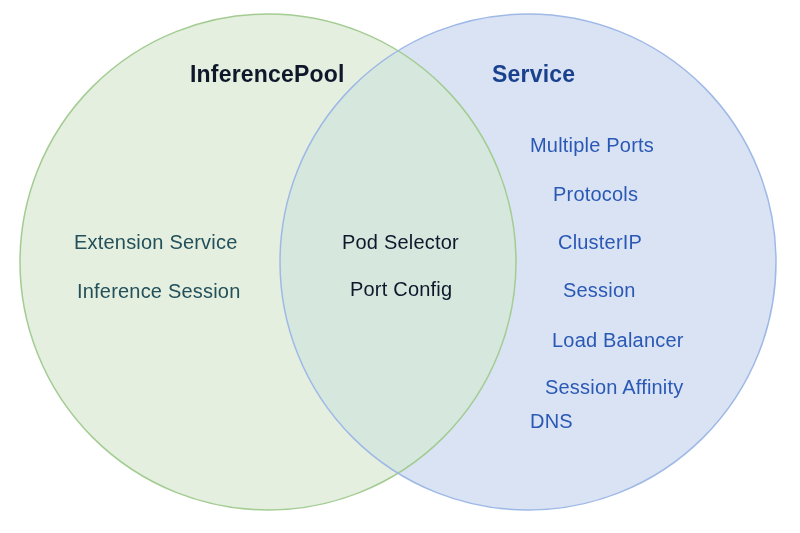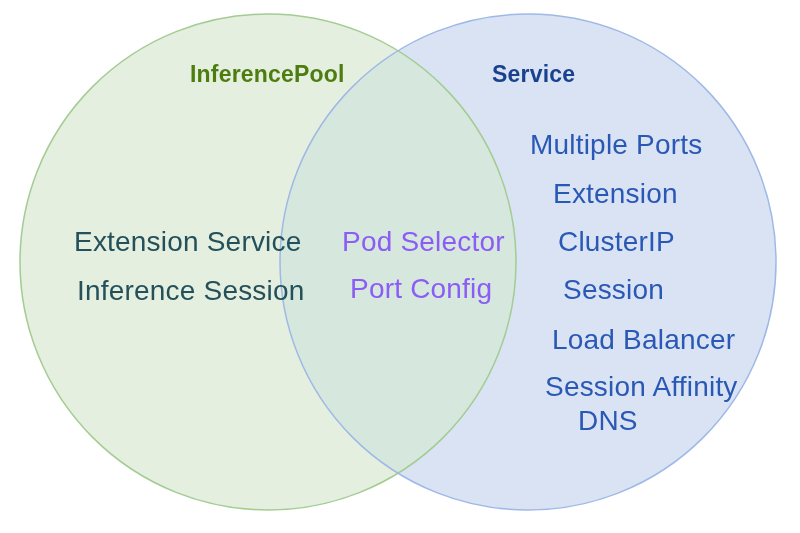--- a/index.html
+++ b/index.html
@@ -16,49 +16,49 @@
   }
   #venn-canvas {
     position: absolute;
     top: 0;
     left: 0;
   }
   .label {
     position: absolute;
     white-space: nowrap;
     transform: translateY(-50%);
-    font-size: 28px;
+    font-size: 20px;
     line-height: 1;
     letter-spacing: 0.2px;
   }
   .circle-title {
     font-size: 23px;
     font-weight: bold;
     letter-spacing: 0.2px;
   }
-  .left-title   { color: #4d7c0f; }
+  .left-title   { color: #0f172a; }
   .left-item    { color: #23505a; }
-  .overlap-item { color: #8b5cf6; }
+  .overlap-item { color: #0f172a; }
   .right-title  { color: #19418e; }
   .right-item   { color: #2a58b5; }
 
   
   .pos-title-left        { left: 190px; top: 74px;  }
   .pos-title-right       { left: 492px; top: 74px;  }
   .pos-extension-config  { left: 74px;  top: 242px; }
   .pos-inference-config  { left: 77px;  top: 291px; }
   .pos-pod-selector      { left: 342px; top: 242px; }
   .pos-port-config       { left: 342px; top: 289px; margin-left: 8px; }
   .pos-multiple-ports    { left: 530px; top: 145px; }
   .pos-protocols         { left: 553px; top: 194px; }
   .pos-clusterip         { left: 558px; top: 242px; }
   .pos-nodeport          { left: 563px; top: 290px; }
   .pos-load-balancer     { left: 552px; top: 340px; text-align: center; }
   .pos-session-affinity  { left: 545px; top: 387px; }
-  .pos-dns               { left: 530px; top: 421px; margin-left: 48px; }
+  .pos-dns               { left: 530px; top: 421px; }
 </style>
 </head>
 <body>
 
 <svg id="venn-canvas" width="800" height="533" viewBox="0 0 800 533">
   <defs>
     <clipPath id="clip-left-circle">
       <circle cx="268" cy="262" r="248"></circle>
     </clipPath>
   </defs>
@@ -76,18 +76,18 @@
 <div class="label circle-title left-title pos-title-left">InferencePool</div>
 <div class="label circle-title right-title pos-title-right">Service</div>
 
 <div class="label left-item pos-extension-config">Extension Service</div>
 <div class="label left-item pos-inference-config">Inference Session</div>
 
 <div class="label overlap-item pos-pod-selector">Pod Selector</div>
 <div class="label overlap-item pos-port-config">Port Config</div>
 
 <div class="label right-item pos-multiple-ports">Multiple Ports</div>
-<div class="label right-item pos-protocols">Extension</div>
+<div class="label right-item pos-protocols">Protocols</div>
 <div class="label right-item pos-clusterip">ClusterIP</div>
 <div class="label right-item pos-nodeport">Session</div>
 <div class="label right-item pos-load-balancer">Load Balancer</div>
 <div class="label right-item pos-session-affinity">Session Affinity</div>
 <div class="label right-item pos-dns">DNS</div>
 
 </body></html>

